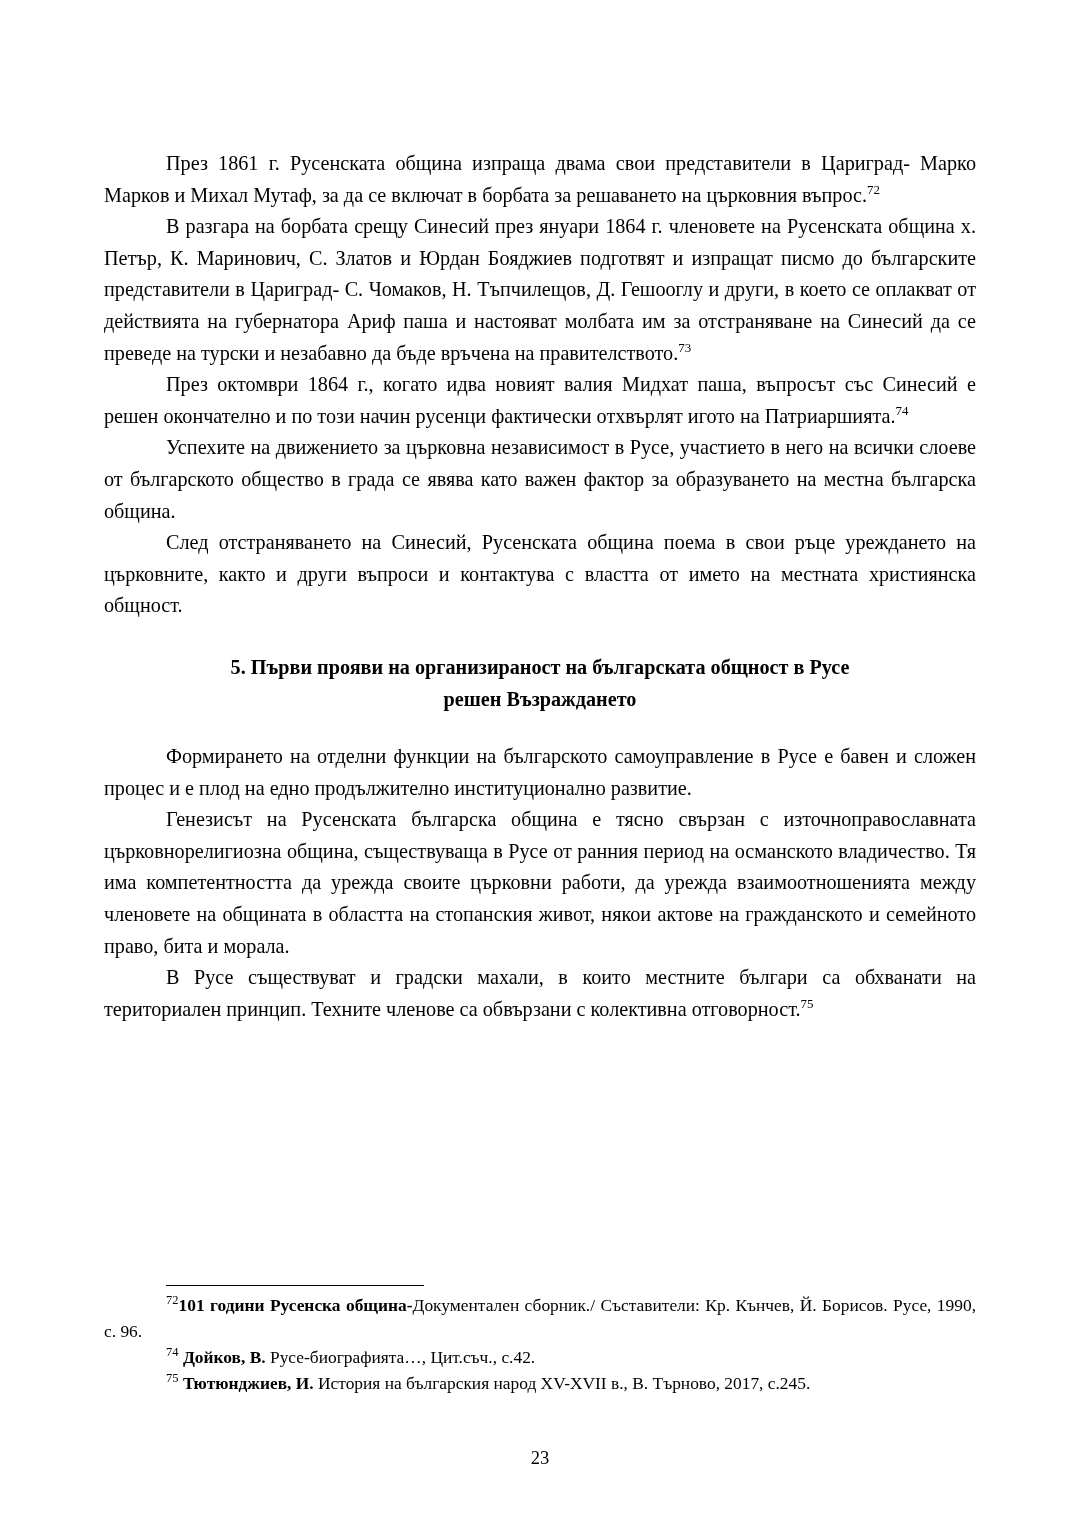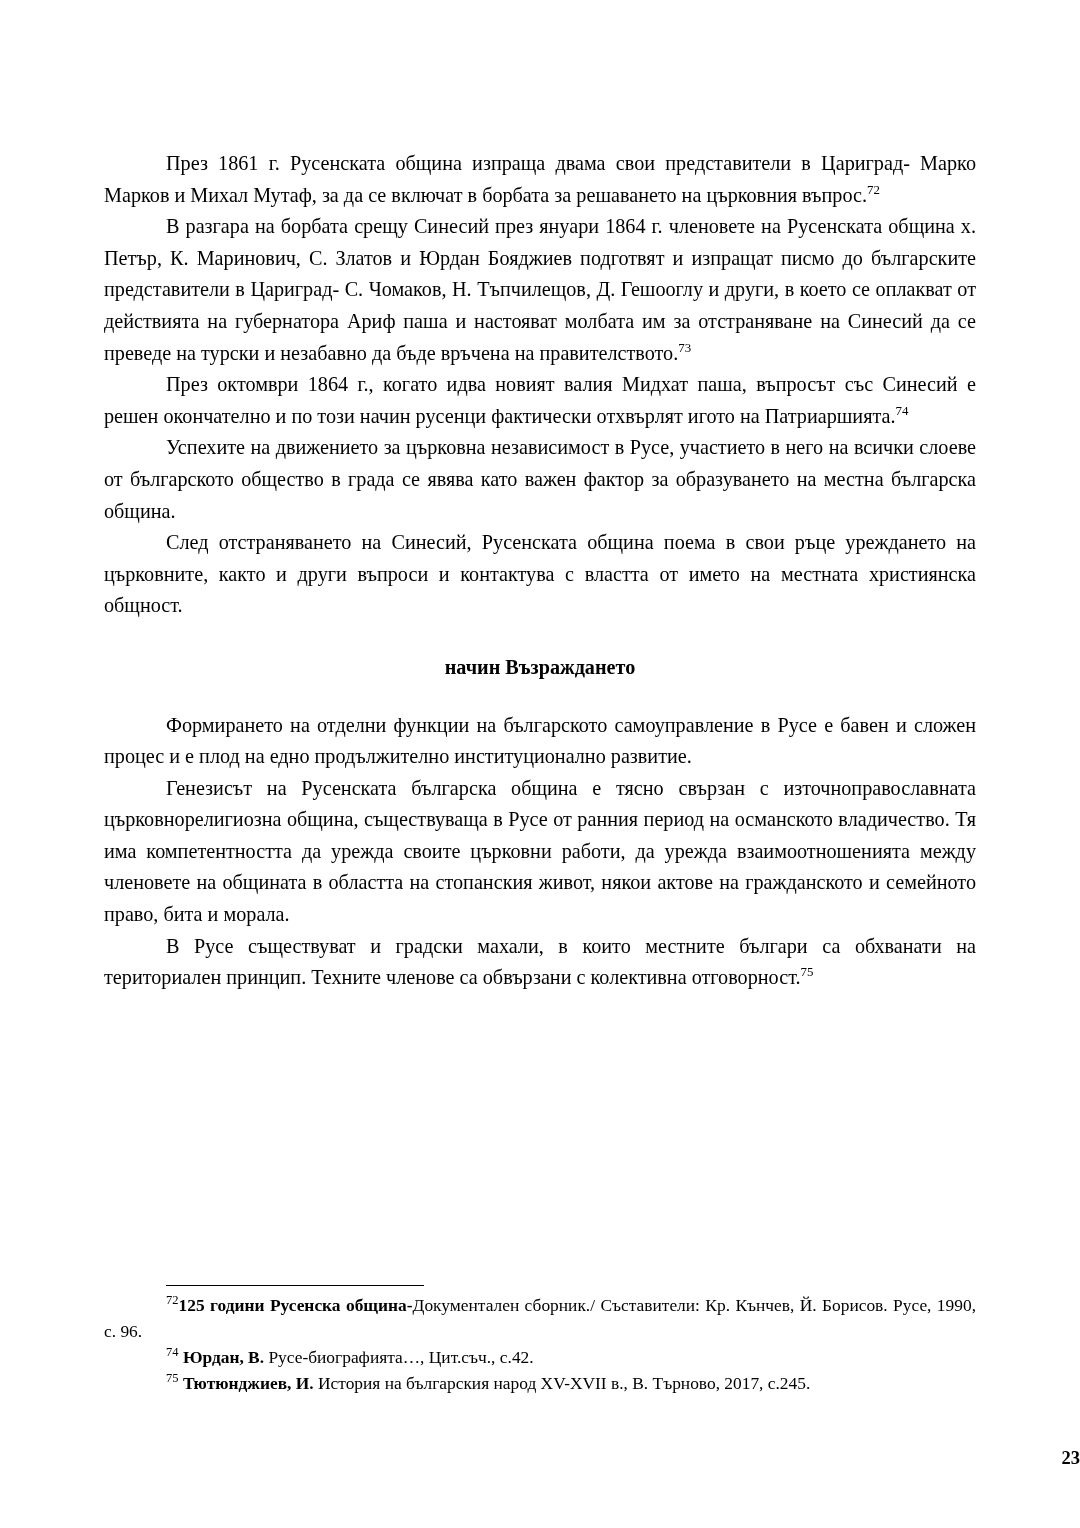--- a/index.html
+++ b/index.html
@@ -70,50 +70,50 @@
     line-height: 0;
   }
   .footnotes b {
     font-weight: bold;
   }
   .page-number {
     position: absolute;
     left: 0;
     right: 0;
     top: 1448px;
-    text-align: right;
+    text-align: center;
     font-size: 18.5px;
-    font-weight: bold;
   }
 </style>
 </head>
 <body>
 
 <div class="page">
 
   <div class="body-text">
     <p><span>През 1861 г. Русенската община изпраща двама свои представители в Цариград- Марко Марков и Михал Мутаф, за да се включат в борбата за решаването на църковния въпрос.</span><sup>72</sup></p>
     <p><span>В разгара на борбата срещу Синесий през януари 1864 г. членовете на Русенската община х. Петър, К. Маринович, С. Златов и Юрдан Бояджиев подготвят и изпращат писмо до българските представители в Цариград- С. Чомаков, Н. Тъпчилещов, Д. Гешооглу и други, в което се оплакват от действията на губернатора Ариф паша и настояват молбата им за отстраняване на Синесий да се преведе на турски и незабавно да бъде връчена на правителството.</span><sup>73</sup></p>
     <p><span>През октомври 1864 г., когато идва новият валия Мидхат паша, въпросът със Синесий е решен окончателно и по този начин русенци фактически отхвърлят игото на Патриаршията.</span><sup>74</sup></p>
     <p><span>Успехите на движението за църковна независимост в Русе, участието в него на всички слоеве от българското общество в града се явява като важен фактор за образуването на местна българска община.</span></p>
     <p><span>След отстраняването на Синесий, Русенската община поема в свои ръце уреждането на църковните, както и други въпроси и контактува с властта от името на местната християнска общност.</span></p>
   </div>
 
   <div class="section-heading">
-    <span class="line">начин Възраждането</span>
+    <span class="line">5. Първи прояви на организираност на българската общност в Русе</span>
+    <span class="line">решен Възраждането</span>
   </div>
 
   <div class="body-text">
     <p><span>Формирането на отделни функции на българското самоуправление в Русе е бавен и сложен процес и е плод на едно продължително институционално развитие.</span></p>
     <p><span>Генезисът на Русенската българска община е тясно свързан с източноправославната църковнорелигиозна община, съществуваща в Русе от ранния период на османското владичество. Тя има компетентността да урежда своите църковни работи, да урежда взаимоотношенията между членовете на общината в областта на стопанския живот, някои актове на гражданското и семейното право, бита и морала.</span></p>
     <p><span>В Русе съществуват и градски махали, в които местните българи са обхванати на териториален принцип. Техните членове са обвързани с колективна отговорност.</span><sup>75</sup></p>
   </div>
 
   <div class="footnotes">
     <div class="fn-rule"></div>
-    <p><span class="fn-num">72</span><b>125 години Русенска община-</b><span>Документален сборник./ Съставители: Кр. Кънчев, Й. Борисов. Русе, 1990, с. 96.</span></p>
-    <p><span class="fn-num">74</span> <b>Юрдан, В.</b><span> Русе-биографията…, Цит.съч., с.42.</span></p>
+    <p><span class="fn-num">72</span><b>101 години Русенска община-</b><span>Документален сборник./ Съставители: Кр. Кънчев, Й. Борисов. Русе, 1990, с. 96.</span></p>
+    <p><span class="fn-num">74</span> <b>Дойков, В.</b><span> Русе-биографията…, Цит.съч., с.42.</span></p>
     <p><span class="fn-num">75</span> <b>Тютюнджиев, И.</b><span> История на българския народ XV-XVII в., В. Търново, 2017, с.245.</span></p>
   </div>
 
   <div class="page-number">23</div>
 
 </div>
 
 </body></html>

